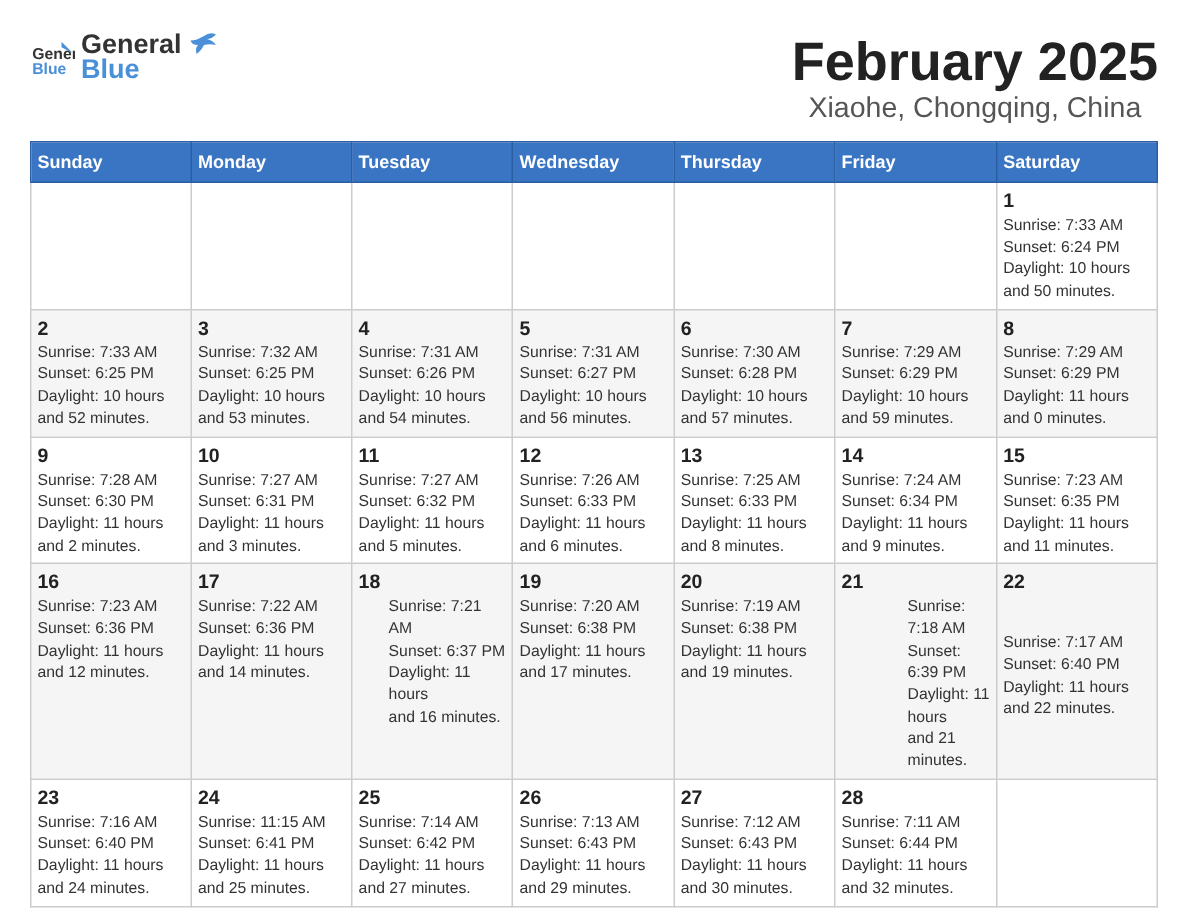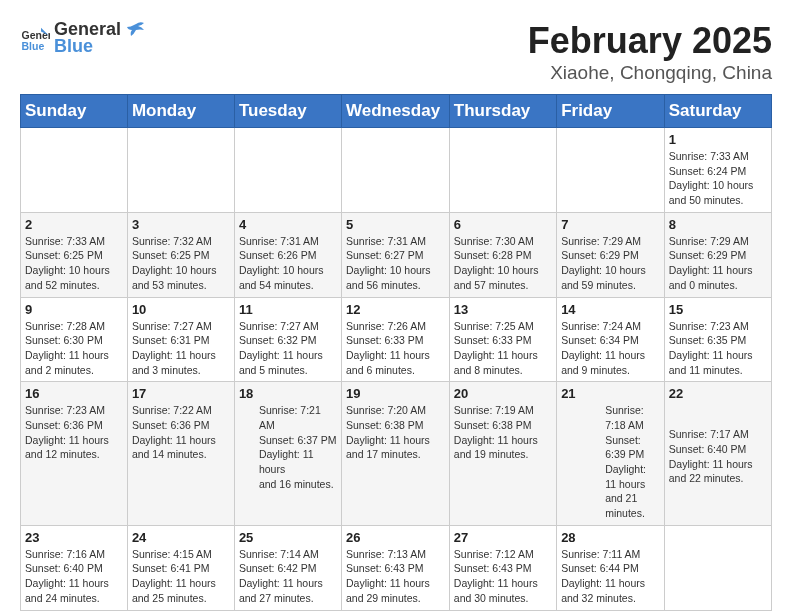--- a/index.html
+++ b/index.html
@@ -19,42 +19,42 @@
     .logo {
       display: flex;
       align-items: center;
     }
     .logo-icon {
       width: 30px;
       height: 30px;
       margin-right: 4px;
     }
     .title-block {
-      text-align: right;
+      text-align: center;
     }
     .main-title {
       font-size: 36px;
       font-weight: bold;
       color: #222;
     }
     .sub-title {
       font-size: 19px;
       color: #555;
     }
     .calendar {
       width: 100%;
       border-collapse: collapse;
       font-size: 11px;
     }
     .calendar thead th {
       background-color: #3a75c4;
       color: #fff;
       padding: 6px 4px;
       text-align: left;
-      font-size: 17px;
+      font-size: 12px;
       border: 1px solid #2a5fa4;
     }
     .calendar tbody td {
       border: 1px solid #ccc;
       vertical-align: top;
       padding: 4px;
       width: 108px;
       min-height: 80px;
       background: #fff;
     }
@@ -287,21 +287,21 @@
       <tr>
         <td>
           <span class="day-number">23</span>
           <div class="day-info" style="white-space: pre-line;">Sunrise: 7:16 AM
 Sunset: 6:40 PM
 Daylight: 11 hours
 and 24 minutes.</div>
         </td>
         <td>
           <span class="day-number">24</span>
-          <div class="day-info" style="white-space: pre-line;">Sunrise: 4:15 AM
+          <div class="day-info" style="white-space: pre-line;">Sunrise: 11:15 AM
 Sunset: 6:41 PM
 Daylight: 11 hours
 and 25 minutes.</div>
         </td>
         <td>
           <span class="day-number">25</span>
           <div class="day-info" style="white-space: pre-line;">Sunrise: 7:14 AM
 Sunset: 6:42 PM
 Daylight: 11 hours
 and 27 minutes.</div>

